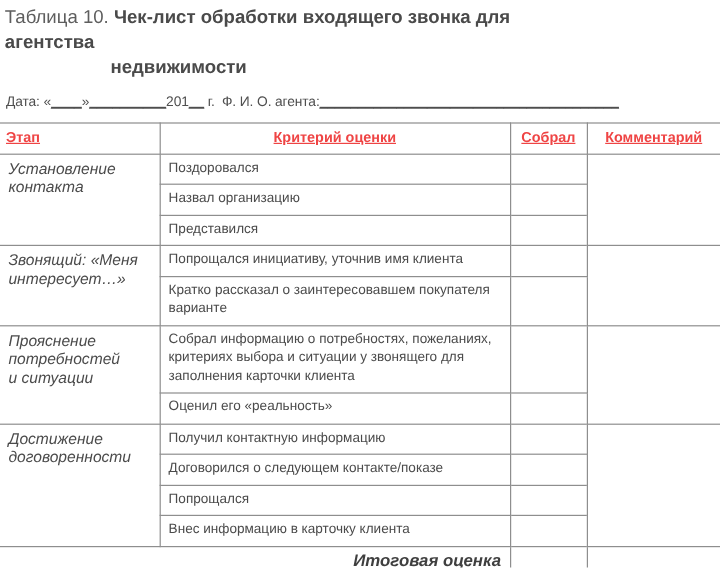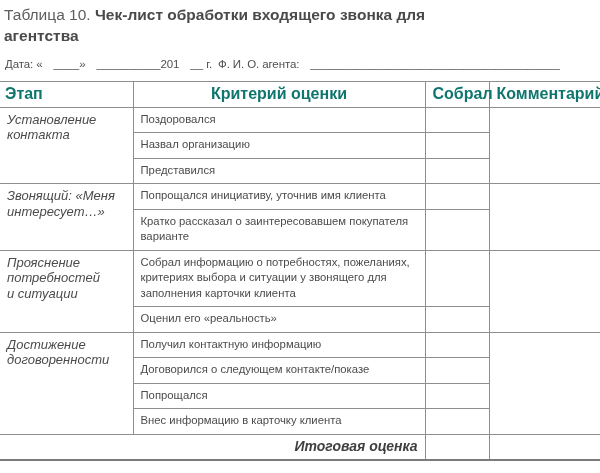--- a/index.html
+++ b/index.html
@@ -51,21 +51,21 @@
   
   .date-line {
     margin-top: 11px;
     padding-left: 5px;
     font-size: 11.5px;
     line-height: 15px;
     color: #4f4f4f;
     white-space: nowrap;
     letter-spacing: -0.1px;
   }
-  .ul { letter-spacing: 0px; margin-left: 11px; }
+  .ul { text-decoration: underline; letter-spacing: 0px; }
   .gap-sm { display: inline-block; width: 6px; }
 
   
   table.checklist {
     margin-top: 9px;
     border-collapse: collapse;
     width: 600px;
     table-layout: fixed;
     font-size: 11.3px;
     color: #4b4b4b;
@@ -86,28 +86,29 @@
     line-height: 15.5px;
     background: #ffffff;
   }
 
   
   table.checklist tr > *:first-child { border-left: none; }
   table.checklist tr > *:last-child  { border-right: none; }
 
   thead th {
     font-weight: bold;
-    font-size: 16px;
-    color: #0f766e;
+    font-size: 12px;
+    color: #ef4444;
     border-top: 2px solid #7b7b7b;
     border-bottom: 2px solid #7b7b7b;
     padding-top: 3px;
     padding-bottom: 4px;
     vertical-align: middle;
     text-align: center;
+    text-decoration: underline;
   }
   thead th.th-stage { text-align: left; padding-left: 5px; }
 
   td.stage {
     font-style: italic;
     color: #4b4b4b;
     padding-left: 5px;
     padding-top: 5px;
     line-height: 16.5px;
     font-size: 13px;
@@ -136,20 +137,21 @@
   }
 </style>
 </head>
 <body>
 
 <div class="page">
 
   <div class="title-block">
     <span class="title-line"><span class="title-caption">Таблица 10.</span>
       <span class="title-main">Чек-лист обработки входящего звонка для агентства</span></span>
+    <span class="title-line2">недвижимости</span>
   </div>
 
   <div class="date-line"><span>Дата: «</span><span class="ul">____</span><span>»</span><span class="ul">__________</span><span>201</span><span class="ul">__</span><span> г.</span><span class="gap-sm"></span><span>Ф. И. О. агента:</span><span class="ul">_______________________________________</span></div>
 
   <table class="checklist">
     <colgroup>
       <col class="c-stage">
         <col class="c-crit">
         <col class="c-score">
         <col class="c-comment">

